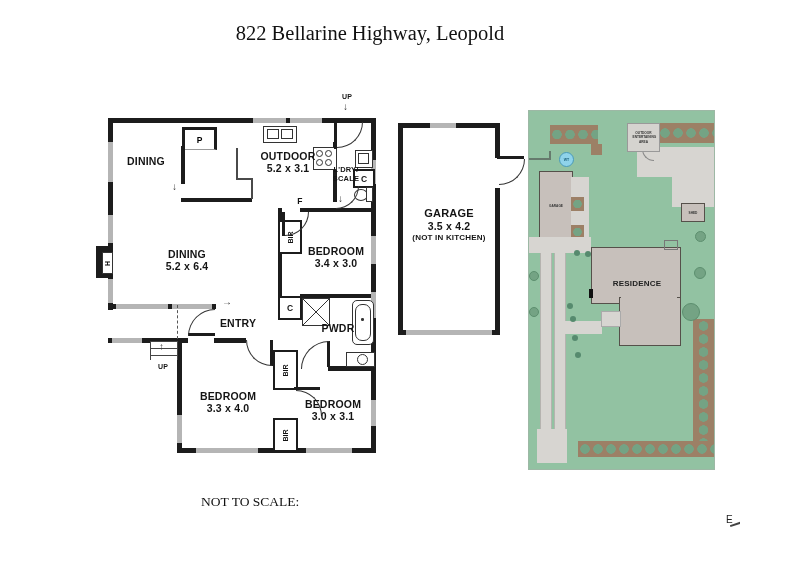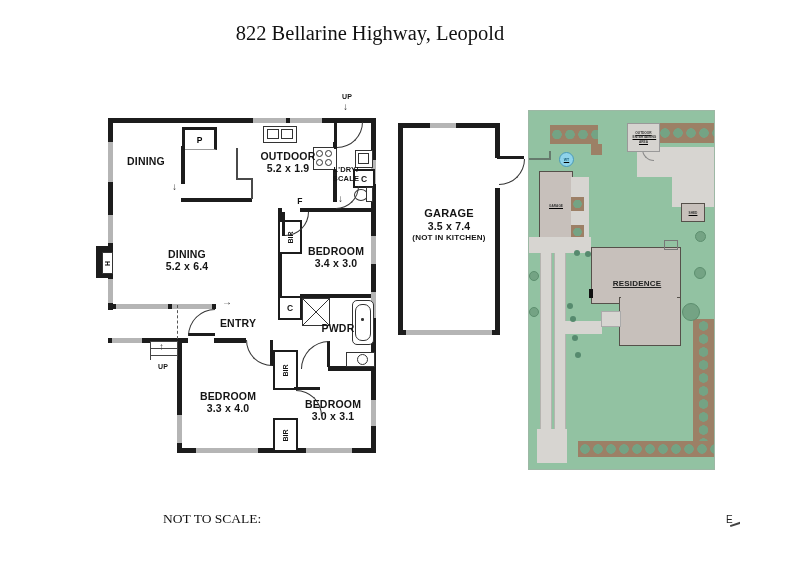--- a/index.html
+++ b/index.html
@@ -23,21 +23,21 @@
   .box{position:absolute;border:2px solid var(--wall,#1c1c1c);background:#fff;display:flex;align-items:center;justify-content:center;}
   .box span{font-weight:bold;font-size:7px;color:#141414;}
   .box.vert span{transform:rotate(-90deg);}
   .fix{position:absolute;border:1.3px solid #333;background:#fff;}
   .stairs{position:absolute;background:repeating-linear-gradient(to bottom,#444 0 1.5px,#fff 1.5px 7px);border-left:1.5px solid #444;border-right:1.5px solid #444;}
   .shower{position:absolute;border:1.4px solid #333;background:
      linear-gradient(to top right,transparent calc(50% - .7px),#333 calc(50% - .7px) calc(50% + .7px),transparent calc(50% + .7px)),
      linear-gradient(to bottom right,transparent calc(50% - .7px),#333 calc(50% - .7px) calc(50% + .7px),transparent calc(50% + .7px));}
   
   #siteplan{position:absolute;left:528px;top:110px;width:185px;height:358px;background:var(--lawn,#92c2a2);border:1px solid #9db8a5;overflow:hidden;}
-  .sp{position:absolute;text-decoration:underline;}
+  .sp{position:absolute;}
   .pave{background:var(--paving,#d7d5d1);}
   .bed-h{background-color:var(--soil,#9c8066);background-image:radial-gradient(circle at 7px 50%,var(--bush,#74a384) 4.5px,rgba(0,0,0,0) 5px);background-size:13px 100%;}
   .bed-v{background-color:var(--soil,#9c8066);background-image:radial-gradient(circle at 50% 7px,var(--bush,#74a384) 4.5px,rgba(0,0,0,0) 5px);background-size:100% 13px;}
   .bld{background:var(--building,#c7c0bb);border:1.5px solid #55504a;display:flex;align-items:center;justify-content:center;}
   .bld span{font-size:3.2px;font-weight:bold;color:#333;}
   .tree{background:var(--bush,#74a384);border:1px solid #5d8f6f;border-radius:50%;}
   .mark{background:#568a6e;border-radius:50%;width:6px;height:6px;}
   .track{background:var(--paving,#d7d5d1);border-left:1px solid #b5b3af;border-right:1px solid #b5b3af;}
   
   #title{position:absolute;left:0;right:0;top:22px;text-align:center;font-family:"Liberation Serif",serif;font-size:20.5px;color:#111;}
@@ -162,21 +162,21 @@
     <div class="lbl xs" style="left:163px;top:363px;">UP</div>
 
     <div class="arr" style="left:172px;top:181px;">↓</div>
     <div class="arr" style="left:338px;top:193px;">↓</div>
     <div class="arr" style="left:222px;top:296px;">→</div>
     <div class="arr" style="left:343px;top:101px;">↓</div>
     <div class="lbl xs" style="left:347px;top:93px;">UP</div>
 
     <div class="lbl md" style="left:146px;top:155px;">DINING</div>
     <div class="lbl md" style="left:288px;top:150px;">OUTDOOR</div>
-    <div class="lbl md" style="left:288px;top:162px;">5.2 x 1.9</div>
+    <div class="lbl md" style="left:288px;top:162px;">5.2 x 3.1</div>
     <div class="lbl sm" style="left:346px;top:165px;">L'DRY/</div>
     <div class="lbl sm" style="left:346px;top:174px;">SCALE</div>
     <div class="lbl md" style="left:187px;top:248px;">DINING</div>
     <div class="lbl md" style="left:187px;top:260px;">5.2 x 6.4</div>
     <div class="lbl md" style="left:336px;top:245px;">BEDROOM</div>
     <div class="lbl md" style="left:336px;top:257px;">3.4 x 3.0</div>
     <div class="lbl letter" style="left:300px;top:196px;">F</div>
     <div class="lbl md" style="left:238px;top:317px;">ENTRY</div>
     <div class="lbl md" style="left:338px;top:322px;">PWDR</div>
     <div class="lbl md" style="left:228px;top:390px;">BEDROOM</div>
@@ -189,21 +189,21 @@
     <div class="wall" style="left:398px;top:123px;width:102px;height:5px;"></div>
     <div class="win" style="left:430px;top:123px;width:26px;height:5px;"></div>
     <div class="wall" style="left:398px;top:123px;width:5px;height:212px;"></div>
     <div class="wall" style="left:495px;top:123px;width:5px;height:35px;"></div>
     <div class="wall" style="left:495px;top:188px;width:5px;height:147px;"></div>
     <div class="wall" style="left:398px;top:330px;width:102px;height:5px;"></div>
     <div class="win" style="left:406px;top:330px;width:86px;height:5px;"></div>
     <div class="wall" style="left:497px;top:156px;width:27px;height:3px;"></div>
     <div class="arc br" style="left:499px;top:159px;width:25px;height:25px;"></div>
     <div class="lbl md" style="left:449px;top:207px;font-size:11px;">GARAGE</div>
-    <div class="lbl md" style="left:449px;top:220px;">3.5 x 7.4</div>
+    <div class="lbl md" style="left:449px;top:220px;">3.5 x 4.2</div>
     <div class="lbl" style="left:449px;top:233px;font-size:8px;">(NOT IN KITCHEN)</div>
   </div>
 
   <div id="siteplan">
     <div class="sp bed-h" style="left:21px;top:14px;width:48px;height:19px;"></div>
     <div class="sp" style="left:62px;top:33px;width:11px;height:11px;background:var(--soil);"></div>
     <div class="sp bed-h" style="left:129px;top:12px;width:56px;height:20px;"></div>
     <div class="sp pave" style="left:108px;top:36px;width:77px;height:30px;"></div>
     <div class="sp pave" style="left:143px;top:66px;width:42px;height:30px;"></div>
     <div class="arc bl" style="left:113px;top:38px;width:11px;height:11px;border-color:#888;"></div>
@@ -244,21 +244,21 @@
     <div class="sp tree" style="left:0px;top:160px;width:8px;height:8px;"></div>
     <div class="sp tree" style="left:0px;top:196px;width:8px;height:8px;"></div>
     <div class="sp mark" style="left:45px;top:139px;"></div>
     <div class="sp mark" style="left:56px;top:140px;"></div>
     <div class="sp mark" style="left:38px;top:192px;"></div>
     <div class="sp mark" style="left:41px;top:205px;"></div>
     <div class="sp mark" style="left:43px;top:224px;"></div>
     <div class="sp mark" style="left:46px;top:241px;"></div>
   </div>
 
-  <div class="footnote" style="top:511px;">NOT TO SCALE:</div>
+  <div class="footnote" style="top:494px;margin-left:38px;">NOT TO SCALE:</div>
 
   <div id="compass">
     <div class="ring"></div>
     <div class="ln1"></div>
     <div class="ln2"></div>
     <div class="needle"></div>
     <div class="pt" style="left:28px;top:6px;">S</div>
     <div class="pt" style="left:49px;top:19px;">W</div>
     <div class="pt" style="left:8px;top:30px;">E</div>
     <div class="pt" style="left:28px;top:46px;">N</div>

